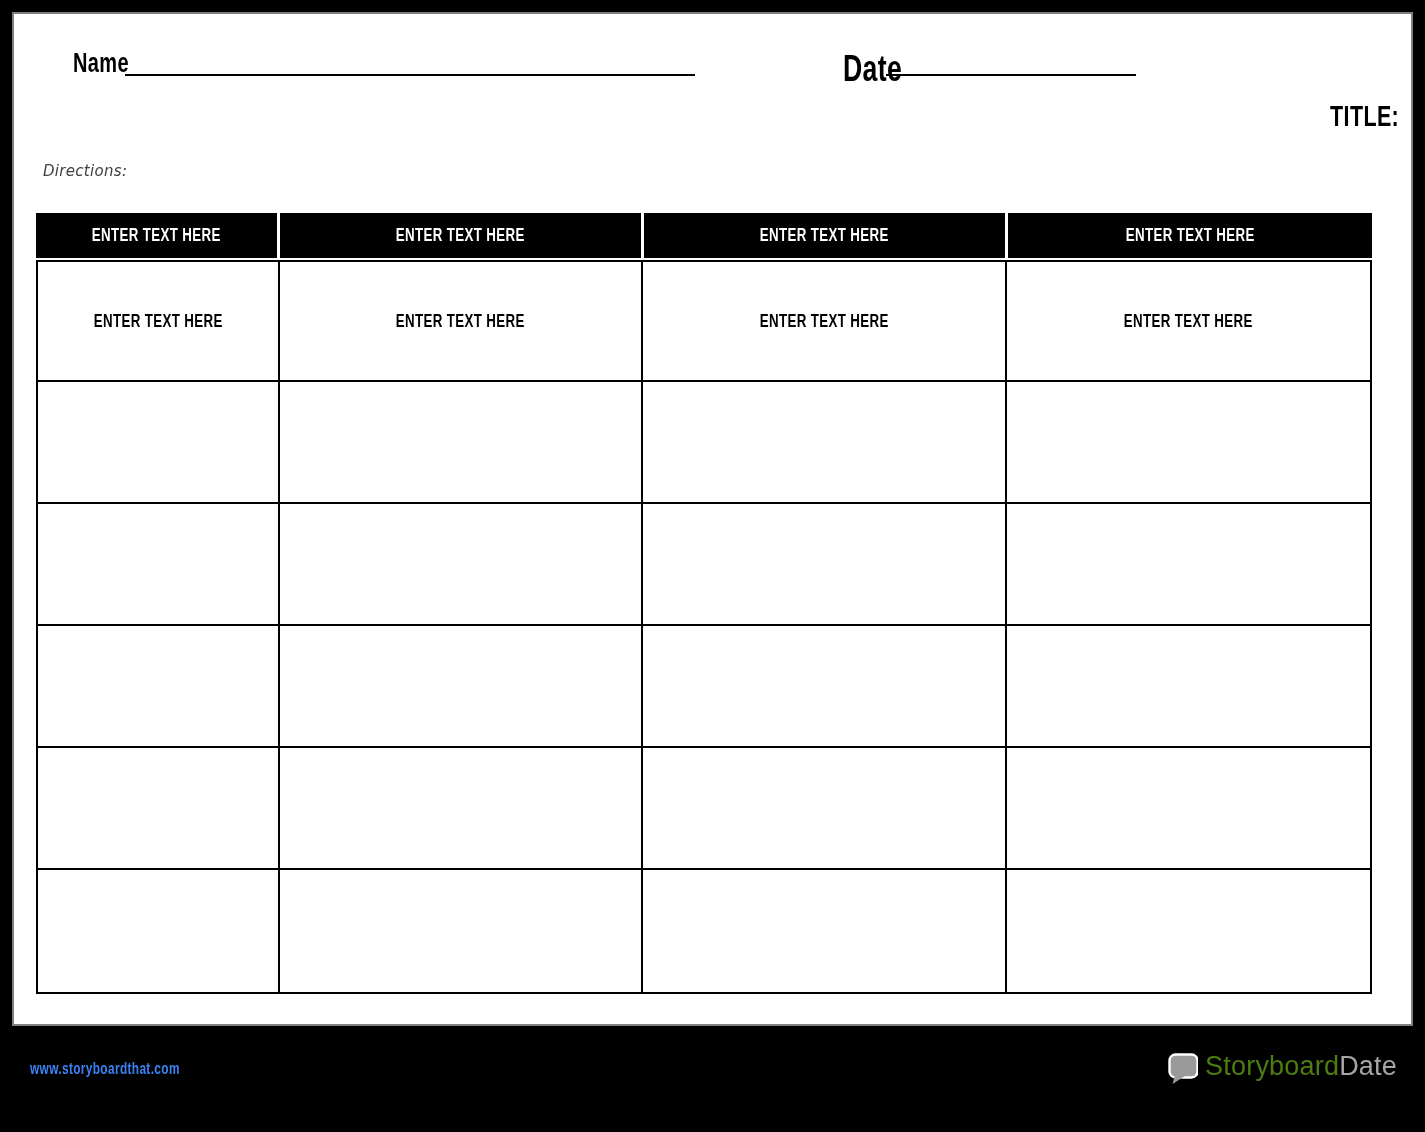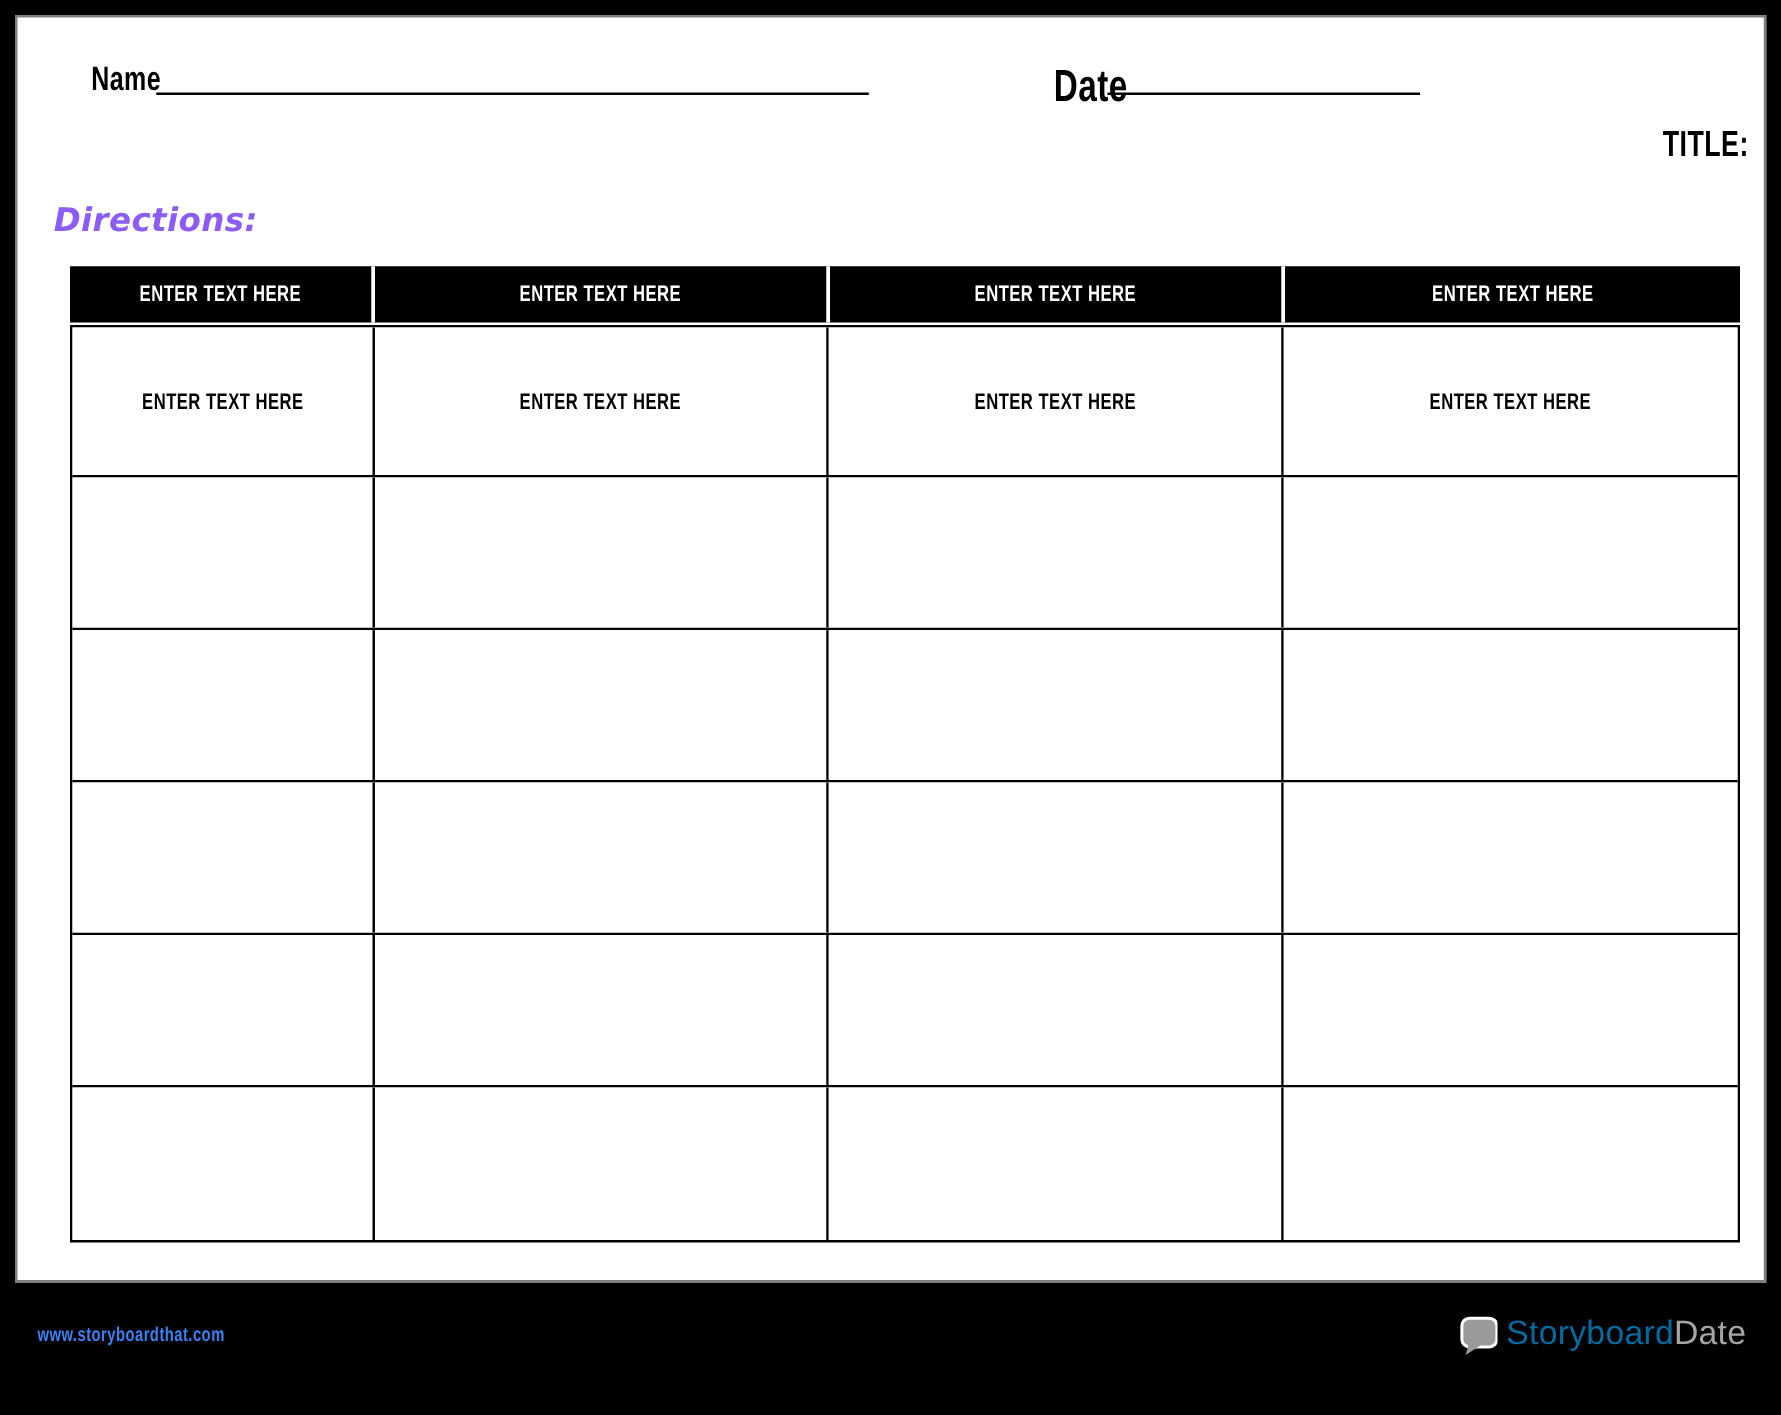--- a/index.html
+++ b/index.html
@@ -23,26 +23,26 @@
   .name-label { position: absolute; left: 59px; top: 34px; font-size: 27px; color: #000; }
   .name-line  { position: absolute; left: 111px; top: 60px; width: 570px;
                 border-top: 2px solid #000; }
   .date-label { position: absolute; left: 829px; top: 34px; font-size: 36px; color: #000; }
   .date-line  { position: absolute; left: 872px; top: 60px; width: 250px;
                 border-top: 2px solid #000; }
 
   .title { position: absolute; left: 0; right: 0; top: 86px; text-align: right;
            font-size: 29px; color: #000; }
 
-  .directions { position: absolute; left: 29px; top: 148px; font-size: 26px;
-                font-style: italic; font-weight: 700; color: #8b5cf6;
+  .directions { position: absolute; left: 29px; top: 148px; font-size: 15px;
+                font-style: italic; font-weight: 400; color: #404040;
                 font-family: "DejaVu Sans", sans-serif; letter-spacing: 0.3px; }
 
   
-  .tbl { position: absolute; left: 42px; top: 199px; width: 1336px; border-radius: 22px; }
+  .tbl { position: absolute; left: 22px; top: 199px; width: 1336px; border-radius: 22px; }
   .tbl-header { display: grid; grid-template-columns: 244px 1fr 1fr 1fr; height: 45px; }
   .tbl-header .hcell { background: #000; color: #fff; display: flex;
                        align-items: center; justify-content: center;
                        font-size: 18px; border-right: 3px solid #fff; }
   .tbl-header .hcell:last-child { border-right: none; }
 
   .tbl-body { margin-top: 2px; border: 2px solid #000; }
   .trow { display: grid; grid-template-columns: 242px 1fr 1fr 1fr; height: 122px;
           border-bottom: 2px solid #000; }
   .trow.first { height: 120px; }
@@ -51,21 +51,21 @@
            justify-content: center; font-size: 18px; color: #000; background: #fff; }
   .tcell:last-child { border-right: none; }
 
   
   .footer-url { position: absolute; left: 16px; top: 1046px; font-size: 16px; color: #3b82f6; }
 
   .logo { position: absolute; right: 14px; top: 1034px; display: flex;
           align-items: center; gap: 7px; }
   .logo-bubbles { width: 40px; height: 37px; }
   .logo-text { font-size: 27px; font-weight: 500; letter-spacing: 0.2px; line-height: 1; }
-  .logo-text .p1 { color: #0369a1; }
+  .logo-text .p1 { color: #4d7c0f; }
   .logo-text .p2 { color: #a5a5a5; }
 </style>
 </head>
 <body>
 
 <div class="frame">
   <div class="page">
 
     <span class="name-label"><span class="cond cond-left">Name</span></span>
     <div class="name-line"></div>

